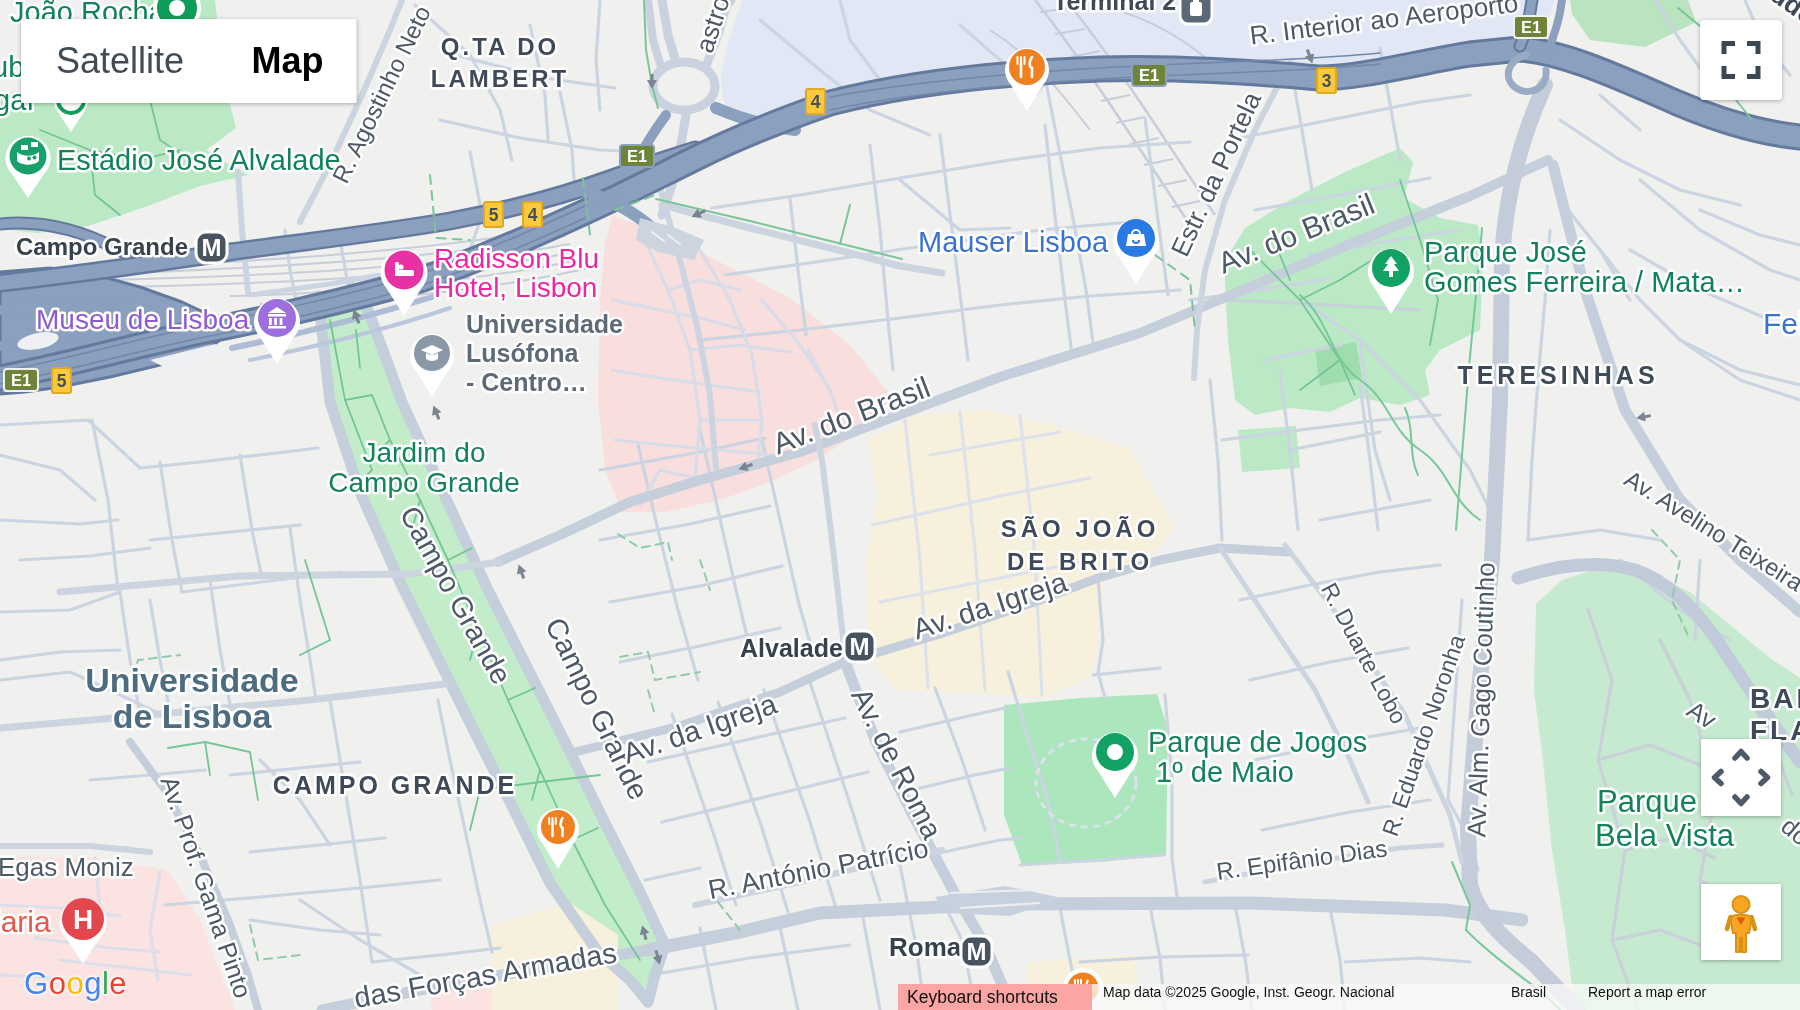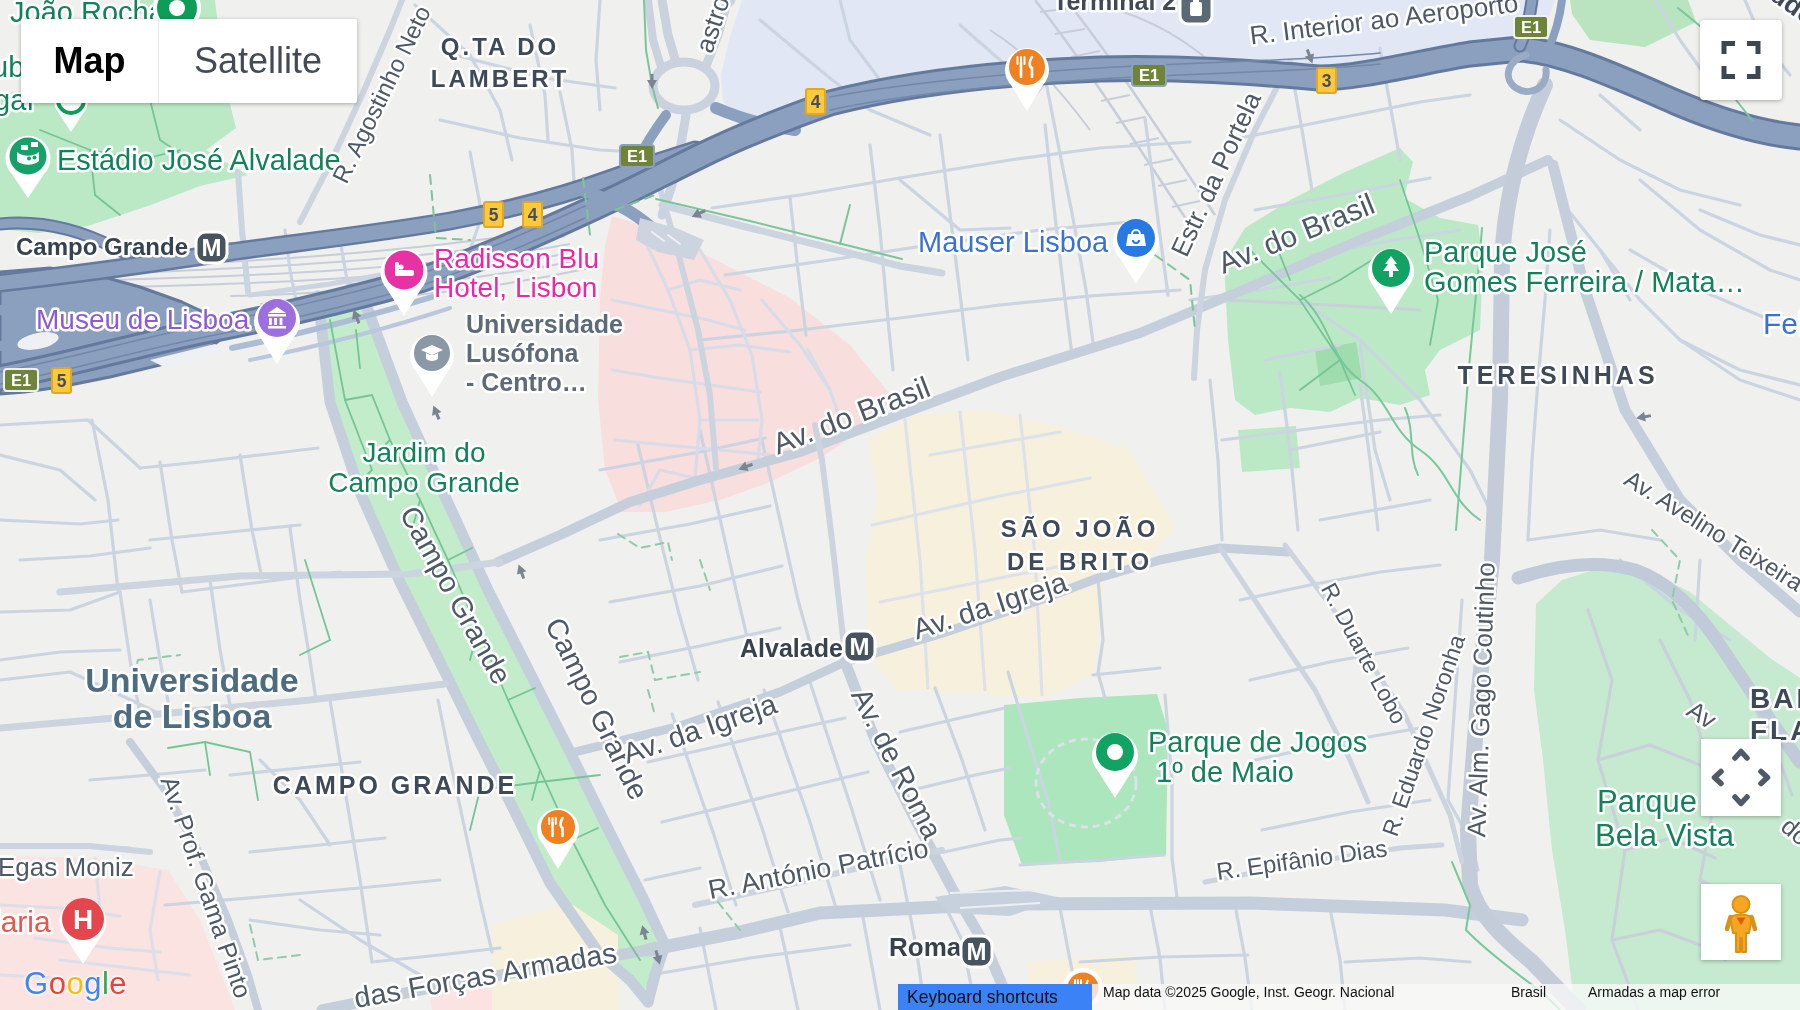--- a/index.html
+++ b/index.html
@@ -8,21 +8,21 @@
 .ctl{position:absolute;background:#fff;box-shadow:0 1px 4px rgba(0,0,0,.3);}
 #mapsat{left:21px;top:19px;width:336px;height:84px;display:flex;border-radius:2px;}
 #mapsat .b{flex:none;display:flex;align-items:center;justify-content:center;height:100%;}
 #btnmap{width:137px;font-weight:bold;color:#000;font-size:36px;border-right:1px solid #e6e6e6;}
 #btnsat{width:198px;color:#434b55;font-size:36px;}
 #fsbtn{left:1700px;top:20px;width:82px;height:80px;border-radius:4px;}
 #dpad{left:1701px;top:739px;width:80px;height:77px;}
 #pegman{left:1701px;top:884px;width:80px;height:76px;}
 #attr{position:absolute;left:898px;top:984px;width:902px;height:26px;background:rgba(248,248,248,.78);}
 #attr .t{position:absolute;top:0;font-size:14px;color:#111;white-space:nowrap;}
-#kbd{position:absolute;left:898px;top:984px;width:194px;height:26px;background:#3b82f6;}
+#kbd{position:absolute;left:898px;top:984px;width:194px;height:26px;background:#fca5a5;}
 #glogo{position:absolute;left:24px;top:966px;font-size:31px;font-weight:normal;letter-spacing:.5px;text-shadow:0 0 3px #fff,0 0 3px #fff,0 0 4px #fff;}
 </style>
 </head>
 <body>
 <div id="map">
 <svg width="1800" height="1010" viewBox="0 0 1800 1010">
 
 <rect x="0" y="0" width="1800" height="1010" fill="#f0f0ee"></rect>
 <g id="AREAS">
 
@@ -729,22 +729,22 @@
           <circle r="15.5" fill="#ef8121"></circle>
           <path d="M-5,-8 L-5,6 M-8,-8 L-8,-2 M-2,-8 L-2,-2" stroke="#fff" stroke-width="2" stroke-linecap="round"></path>
           <path d="M5,-8 C3,-4 3,0 5,1 L5,7" stroke="#fff" stroke-width="2.2" fill="none"></path>
         </g>
 
 <text x="912" y="1009" font-size="24" fill="#ef8121" font-family="Liberation Sans, sans-serif" style="paint-order:stroke;stroke:#fff;stroke-width:4">Yuri Falafel</text>
 </g>
 </svg>
 
 <div id="mapsat" class="ctl">
+      <div class="b" id="btnsat">Satellite</div>
       <div class="b" id="btnmap">Map</div>
-      <div class="b" id="btnsat">Satellite</div>
     </div>
 
 <div id="fsbtn" class="ctl">
       <svg width="82" height="80" viewBox="0 0 82 80">
         <g stroke="#3c4754" stroke-width="5" fill="none">
           <path d="M24,34 L24,23.5 L35,23.5"></path>
           <path d="M47,23.5 L58,23.5 L58,34"></path>
           <path d="M58,46 L58,56.5 L47,56.5"></path>
           <path d="M35,56.5 L24,56.5 L24,46"></path>
         </g>
@@ -769,20 +769,20 @@
 <path d="M29,33 Q40,28 51,33 L48,49 L45,49 L45,68 L41,68 L41,54 L39,54 L39,68 L35,68 L35,49 L32,49 Z" fill="#f6a623" stroke-width="2"></path>
 <path d="M29.5,33 L26,45 M50.5,33 L54,45" stroke-width="4.5" stroke-linecap="round"></path>
 <path d="M35.5,33.5 L44.5,33.5 L40,41 Z" fill="#e25a0c" stroke="none"></path>
 </g>
       </svg>
     </div>
 
 <div id="attr">
 <span class="t" style="left:205px">Map data ©2025 Google, Inst. Geogr. Nacional</span>
 <span class="t" style="left:613px">Brasil</span>
-<span class="t" style="left:690px">Armadas a map error</span>
+<span class="t" style="left:690px">Report a map error</span>
 </div>
 <div id="kbd">
       <span style="position:absolute;left:9px;top:3px;font-size:17.5px;color:#111;white-space:nowrap;">Keyboard shortcuts</span>
     </div>
 
 <div id="glogo"><span style="color:#4285F4">G</span><span style="color:#EA4335">o</span><span style="color:#FBBC05">o</span><span style="color:#4285F4">g</span><span style="color:#34A853">l</span><span style="color:#EA4335">e</span></div>
 </div>
 
 </body></html>

